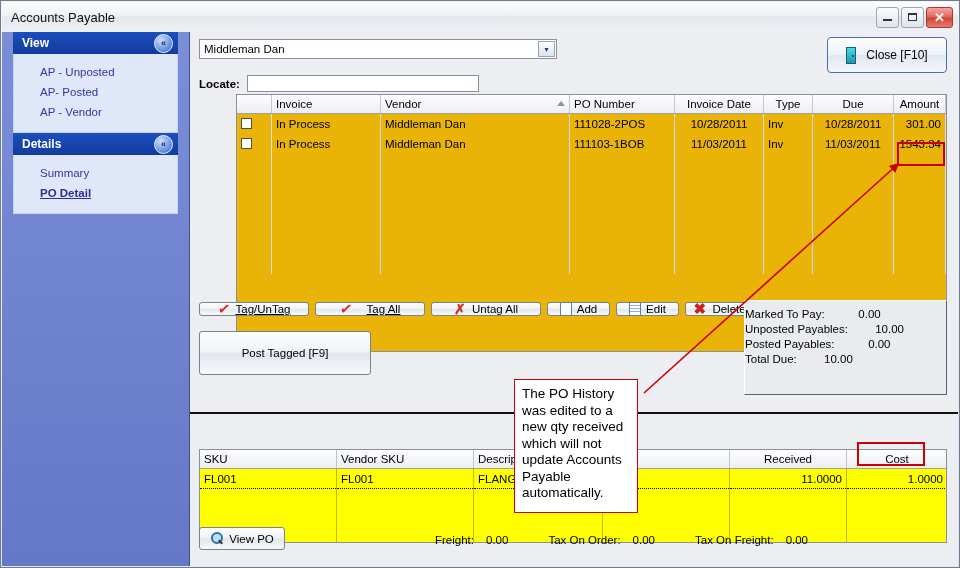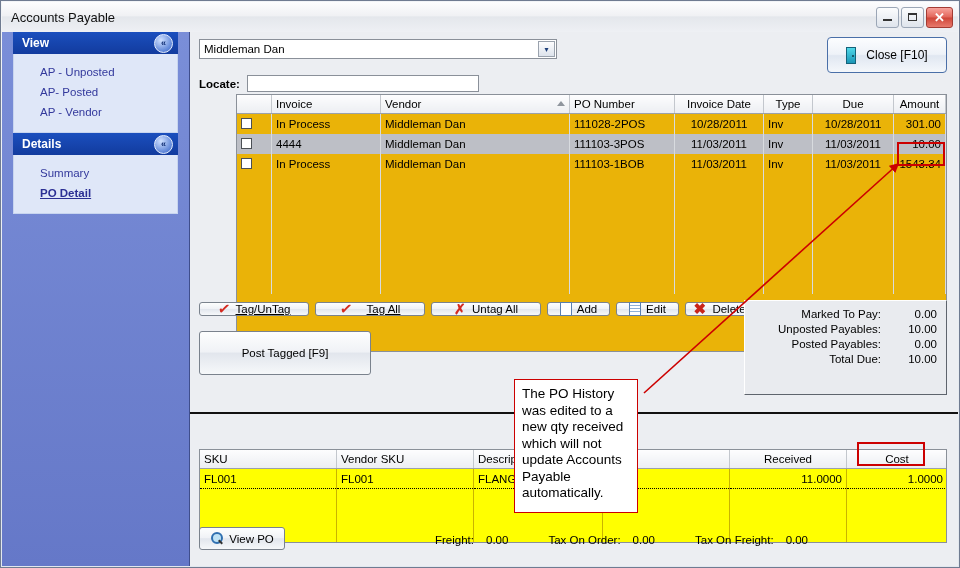--- a/index.html
+++ b/index.html
@@ -238,21 +238,21 @@
 
   
   .totals {
     position: absolute; right: 11px; top: 268px;
     width: 203px; height: 95px;
     background: #e9ebef;
     border-left: 1px solid #ffffff; border-top: 1px solid #ffffff;
     border-right: 1px solid #5e646d; border-bottom: 1px solid #5e646d;
     box-sizing: border-box; padding: 6px 9px 0 0;
   }
-  .trow { display: flex; justify-content: flex-end; font-size: 11.5px; color: #000; line-height: 15px; }
+  .trow { display: flex; font-size: 11.5px; color: #000; line-height: 15px; }
   .tlabel { text-align: right; }
   .tval { width: 56px; text-align: right; }
 
   
   .divider {
     position: absolute; left: 0; right: 0; top: 380px;
     height: 2px; background: #111;
   }
   .detail-area {
     position: absolute; left: 0; right: 0; top: 382px; bottom: 0;
@@ -395,30 +395,20 @@
         <tbody>
           <tr>
             <td class="c-check"><span class="chk"></span></td>
             <td class="c-inv">In Process</td>
             <td class="c-vend">Middleman Dan</td>
             <td class="c-po">111028-2POS</td>
             <td class="c-date">10/28/2011</td>
             <td class="c-type">Inv</td>
             <td class="c-due">10/28/2011</td>
             <td class="c-amt">301.00</td>
-          </tr>
-          <tr class="sel">
-            <td class="c-check"><span class="chk"></span></td>
-            <td class="c-inv">4444</td>
-            <td class="c-vend">Middleman Dan</td>
-            <td class="c-po">111103-3POS</td>
-            <td class="c-date">11/03/2011</td>
-            <td class="c-type">Inv</td>
-            <td class="c-due">11/03/2011</td>
-            <td class="c-amt">10.00</td>
           </tr>
           <tr>
             <td class="c-check"><span class="chk"></span></td>
             <td class="c-inv">In Process</td>
             <td class="c-vend">Middleman Dan</td>
             <td class="c-po">111103-1BOB</td>
             <td class="c-date">11/03/2011</td>
             <td class="c-type">Inv</td>
             <td class="c-due">11/03/2011</td>
             <td class="c-amt">1543.34</td>

